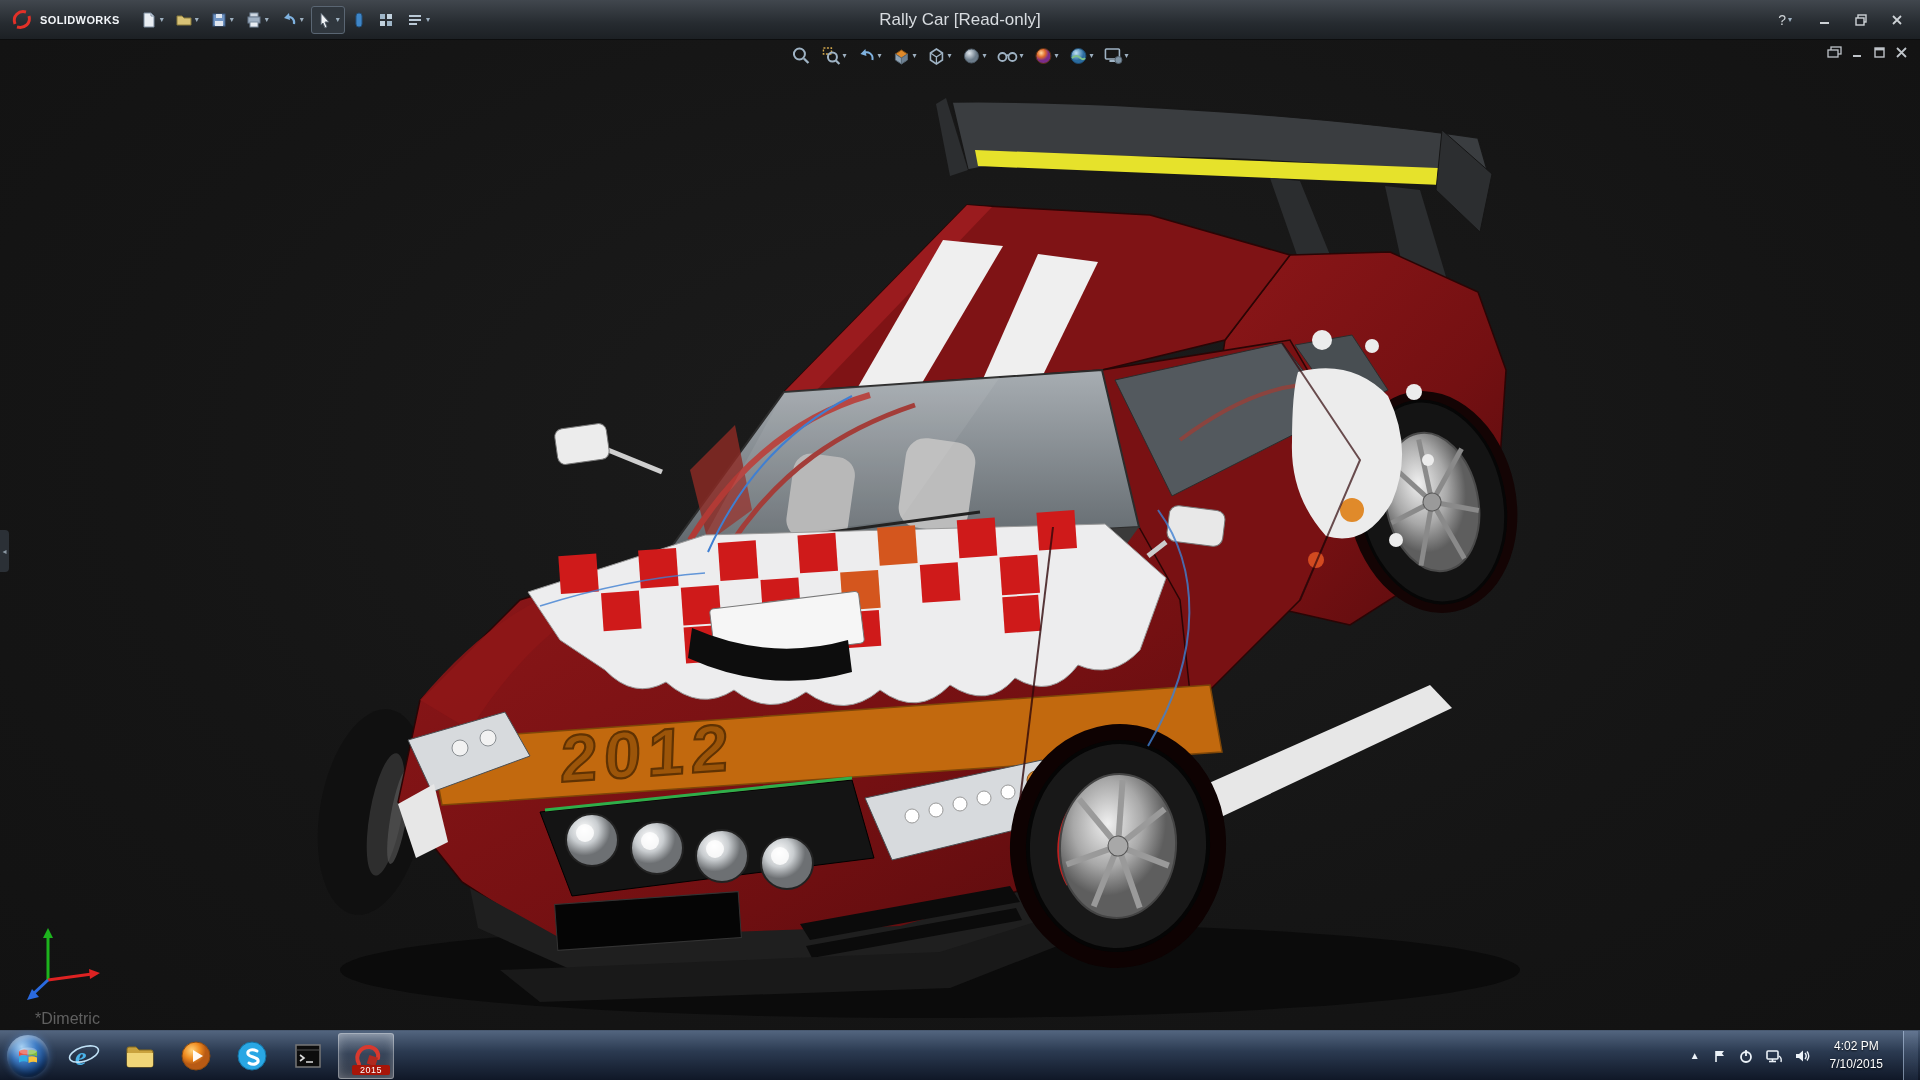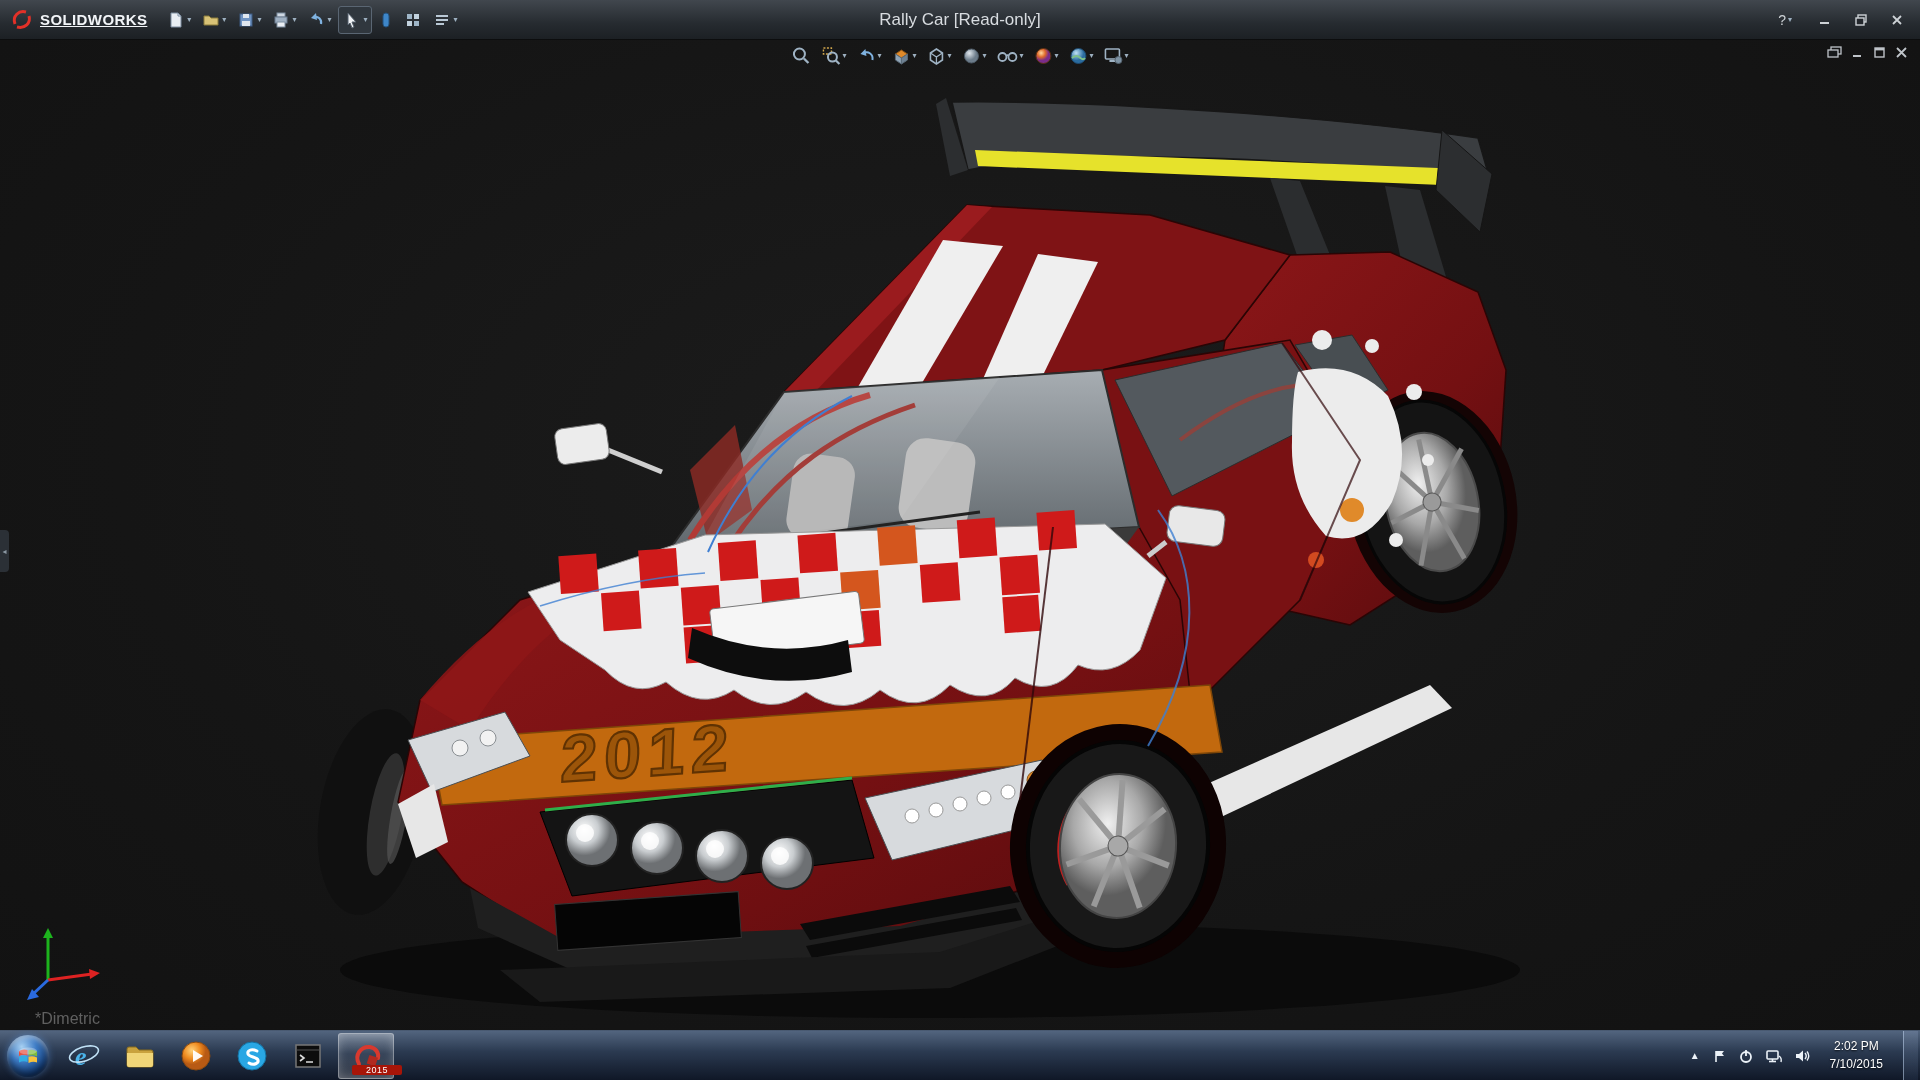--- a/index.html
+++ b/index.html
@@ -4,21 +4,21 @@
 <style>
   * { margin:0; padding:0; box-sizing:border-box; }
   html,body { width:1920px; height:1080px; overflow:hidden; background:#141414;
               font-family:"Liberation Sans", sans-serif; }
 
   
   .titlebar { position:fixed; top:0; left:0; width:1920px; height:40px; z-index:30;
     background:linear-gradient(#41474e, #262b30 60%, #1c2024);
     border-bottom:1px solid #0c0d0e; display:flex; align-items:center; color:#dfe3e7; }
   .logo { display:flex; align-items:center; gap:6px; padding:0 16px 0 10px; }
-  .logo-text { font-weight:bold; font-size:15px; letter-spacing:.4px; color:#f2f5f8;text-decoration:underline; }
+  .logo-text { font-weight:bold; font-size:11px; letter-spacing:.4px; color:#f2f5f8; }
   .tb-group { display:flex; align-items:center; gap:3px; }
   .tb-btn { height:28px; padding:0 4px; display:flex; align-items:center; gap:2px; border-radius:3px; }
   .tb-btn.pressed { background:#30373e; border:1px solid #5a6673; }
   .caret { font-size:8px; color:#9db0c0; line-height:1; }
   .win-title { position:absolute; left:0; width:1920px; text-align:center; font-size:17px;
     color:#d8dce0; pointer-events:none; }
   .titlebar-right { margin-left:auto; display:flex; align-items:center; gap:2px; padding-right:6px; z-index:2; }
   .win-ctrl { width:34px; height:26px; display:flex; align-items:center; justify-content:center;
     color:#cdd2d6; font-size:13px; }
   .help-btn { display:flex; align-items:center; gap:2px; color:#cdd2d6; font-size:14px; margin-right:14px; }
@@ -45,21 +45,21 @@
   .task-btn { width:56px; height:100%; display:flex; align-items:center; justify-content:center; position:relative; }
   .task-btn.active { background:linear-gradient(rgba(255,255,255,.25), rgba(255,255,255,.07) 45%, rgba(255,255,255,.18));
     border:1px solid rgba(255,255,255,.4); border-radius:3px; height:46px; margin:0 2px;
     box-shadow:inset 0 0 10px rgba(255,255,255,.25); }
   .start-orb { width:42px; height:42px; border-radius:50%;
     background:radial-gradient(circle at 35% 28%, #a7d0f2 0%, #3e7cc6 35%, #123a74 72%, #081c3e 100%);
     display:flex; align-items:center; justify-content:center;
     box-shadow:inset 0 -4px 8px rgba(0,0,0,.55), inset 0 3px 5px rgba(255,255,255,.5), 0 0 7px rgba(90,150,230,.45); }
   .sw-icon-wrap { position:relative; width:34px; height:36px; display:flex; align-items:center; justify-content:center; }
   .sw-badge { position:absolute; bottom:-1px; left:3px; background:#a71508; color:#fff; font-size:9px;
-    padding:0 14px; border-radius:2px; letter-spacing:.5px; }
+    padding:0 8px; border-radius:2px; letter-spacing:.5px; }
   .tray { margin-left:auto; display:flex; align-items:center; gap:11px; height:100%; padding-right:2px; }
   .tray-icon { display:flex; align-items:center; color:#ecf2f8; }
   .chevron-up { color:#ecf2f8; font-size:10px; }
   .clock { color:#fff; font-size:12px; text-align:center; line-height:1.45;
     text-shadow:0 1px 2px rgba(0,0,0,.8); padding:0 9px; }
   .show-desktop { width:15px; height:100%; border-left:1px solid rgba(190,210,235,.55);
     background:linear-gradient(180deg, rgba(130,150,180,.35), rgba(40,55,80,.4)); }
 </style>
 </head>
 <body>
@@ -586,18 +586,18 @@
         <path d="M14,8 q3,2 2,6" stroke="#ecf2f8" stroke-width="1.4" fill="none"></path>
         </svg>
     </span>
     <span class="tray-icon">
       <svg width="16" height="16" viewBox="0 0 16 16">
           <path d="M2,6 h3 l4,-3.5 v11 l-4,-3.5 h-3 Z" fill="#ecf2f8"></path>
         <path d="M11,5 Q13.5,8 11,11 M13,3.5 Q16.5,8 13,12.5" stroke="#ecf2f8" stroke-width="1.4" fill="none"></path>
         </svg>
     </span>
     <div class="clock">
-      <div>2:02 PM</div>
+      <div>4:02 PM</div>
       <div>7/10/2015</div>
     </div>
     <div class="show-desktop"></div>
   </div>
 </div>
 
 </body></html>

